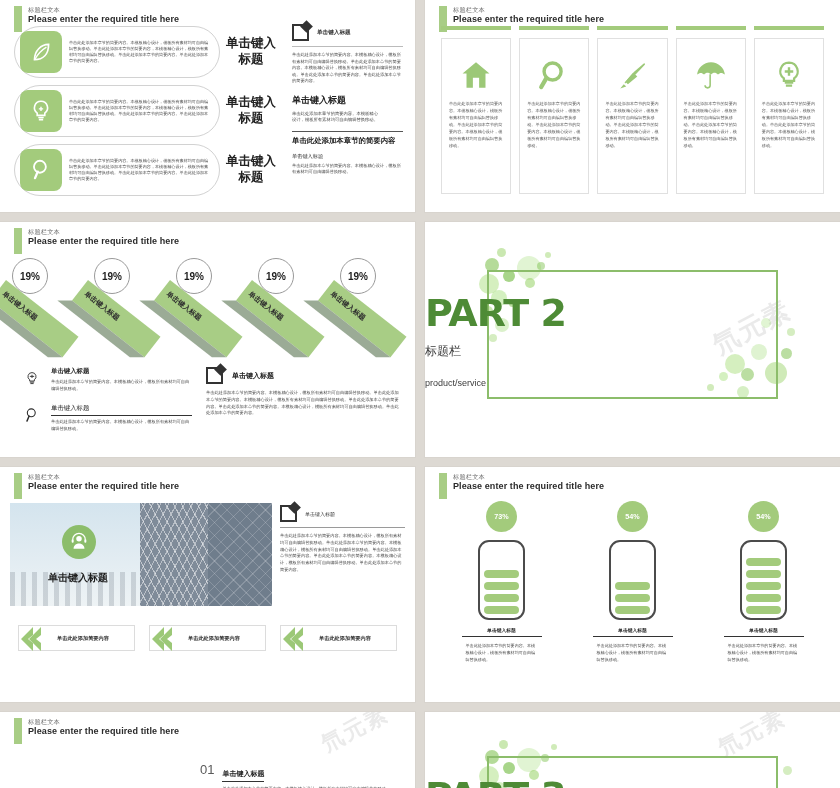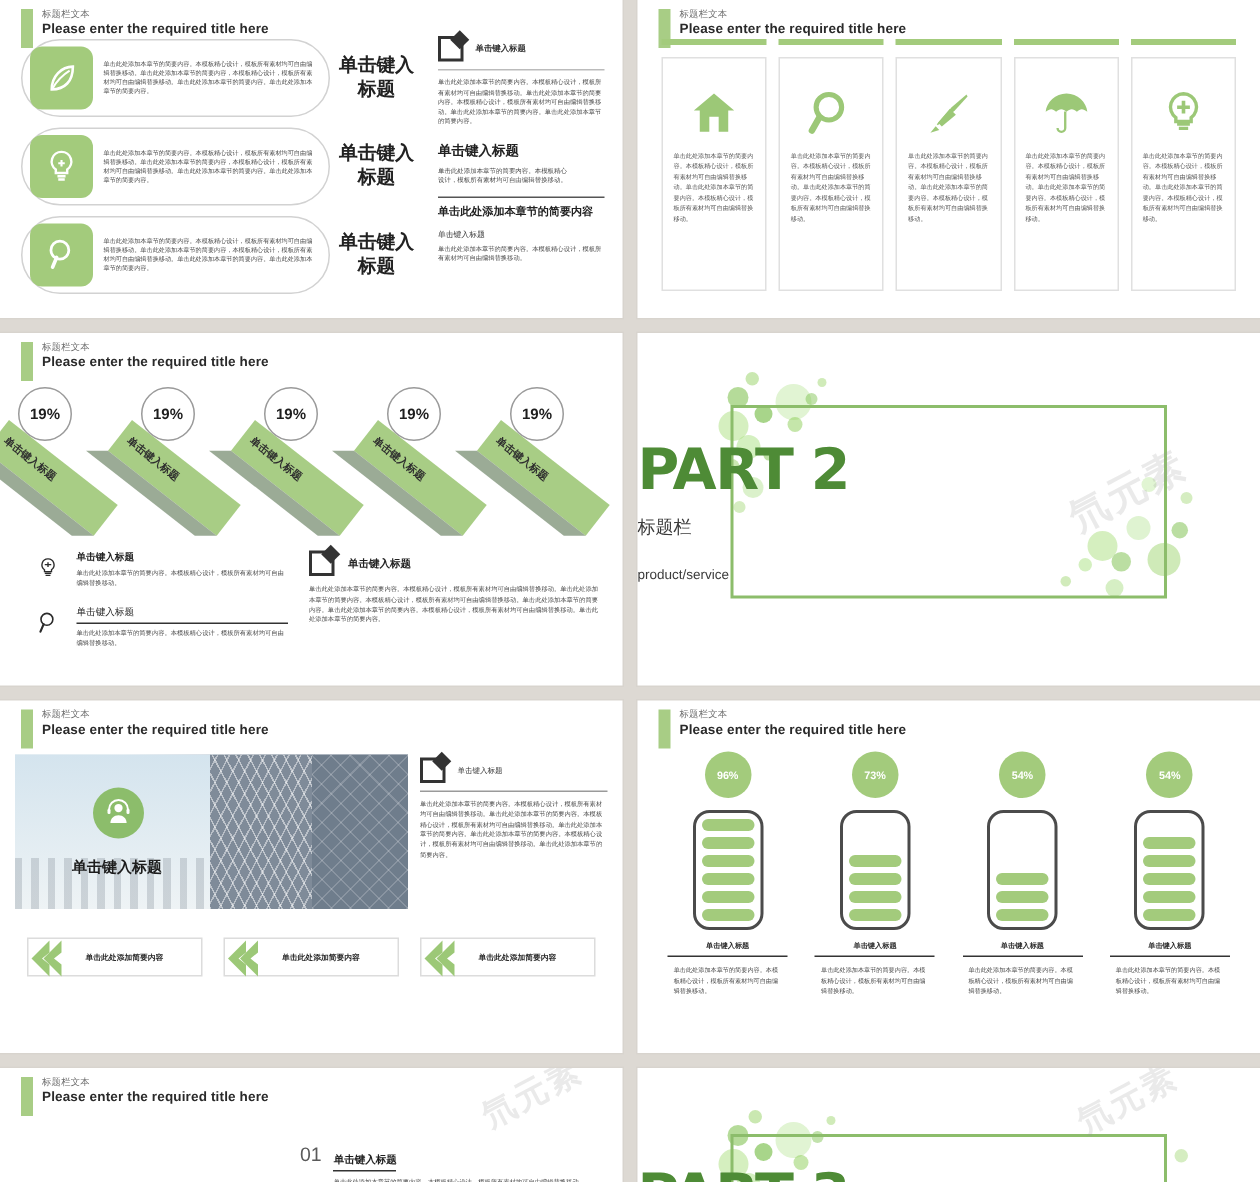--- a/index.html
+++ b/index.html
@@ -492,35 +492,20 @@
   <div class="slide s6">
     <div class="hdr">
       <div class="hdr-bar"></div>
       <div class="hdr-txt">
         <div class="hdr-cn">标题栏文本</div>
         <div class="hdr-en">Please enter the required title here</div>
       </div>
     </div>
     <div class="s6-row">
 
-      <div class="s6-col">
-        <div class="s6-pct">
-            <span>96%</span>
-          </div>
-        <div class="s6-bat">
-          <div class="s6-cell on"></div>
-          <div class="s6-cell on"></div>
-          <div class="s6-cell on"></div>
-          <div class="s6-cell on"></div>
-          <div class="s6-cell on"></div>
-          <div class="s6-cell on"></div>
-        </div>
-        <div class="s6-lbl">单击键入标题</div>
-        <div class="s6-txt">单击此处添加本章节的简要内容。本模板精心设计，模板所有素材均可自由编辑替换移动。</div>
-      </div>
 
       <div class="s6-col">
         <div class="s6-pct">
             <span>73%</span>
           </div>
         <div class="s6-bat">
           <div class="s6-cell off"></div>
           <div class="s6-cell off"></div>
           <div class="s6-cell on"></div>
           <div class="s6-cell on"></div>

